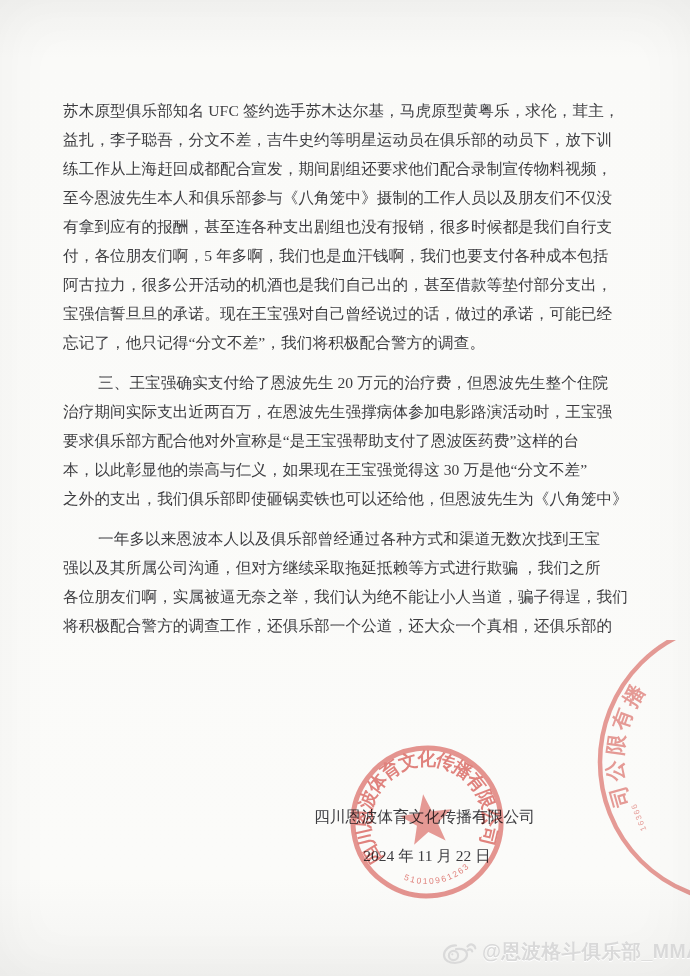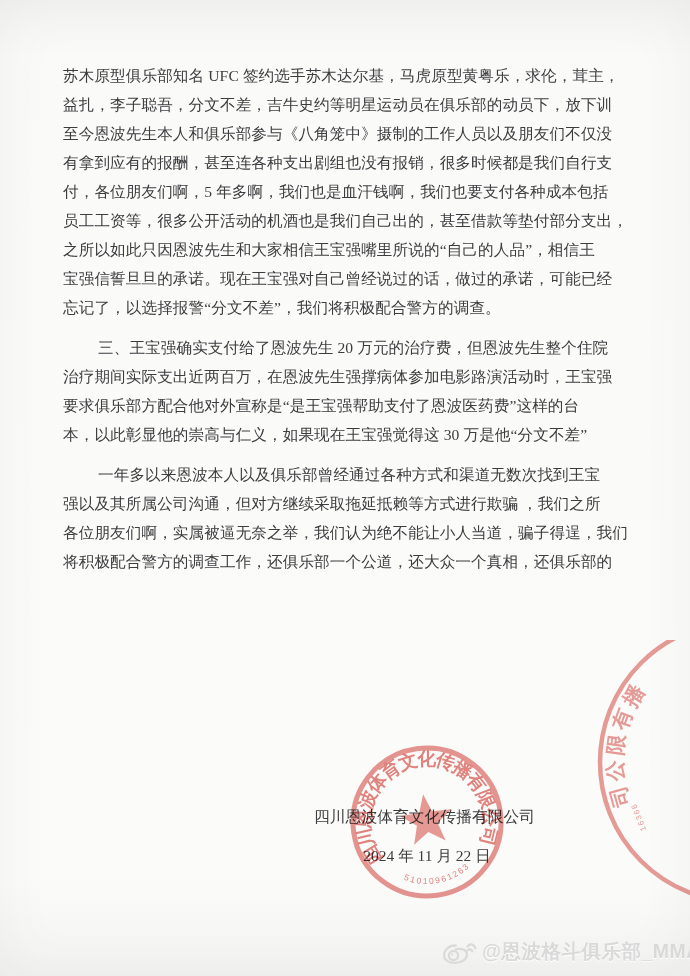--- a/index.html
+++ b/index.html
@@ -8,21 +8,21 @@
     font-family:"Liberation Serif","DejaVu Serif",serif;
     background:#eceae7;
   }
   .page{
     position:relative;width:690px;height:976px;overflow:hidden;
     background:linear-gradient(180deg,#f4f4f2 0%,#fafaf8 6%,#fbfbf9 90%,#f3f3f1 100%);
     box-shadow:inset 0 0 55px rgba(80,80,90,0.06);
   }
   
   .doc-text{
-    position:absolute;left:63px;top:61px;width:570px;
+    position:absolute;left:63px;top:96px;width:570px;
     color:#3d3d40;
   }
   .para{margin:0 0 11px 0;}
   .line{
     white-space:nowrap;height:29px;line-height:29px;
     font-size:15.6px;letter-spacing:0.1px;
   }
   .line.indent{padding-left:35px;}
   
   .signature{position:absolute;left:314px;top:806px;width:226px;color:#3d3d40;}
@@ -49,33 +49,34 @@
 </style>
 </head>
 <body>
 
 <div class="page">
 
   <div class="doc-text" id="doc-body">
       <div class="para">
         <div class="line">苏木原型俱乐部知名 UFC 签约选手苏木达尔基，马虎原型黄粤乐，求伦，茸主，</div>
         <div class="line">益扎，李子聪吾，分文不差，吉牛史约等明星运动员在俱乐部的动员下，放下训</div>
+        <div class="line">练工作从上海赶回成都配合宣发，期间剧组还要求他们配合录制宣传物料视频，</div>
         <div class="line">至今恩波先生本人和俱乐部参与《八角笼中》摄制的工作人员以及朋友们不仅没</div>
         <div class="line">有拿到应有的报酬，甚至连各种支出剧组也没有报销，很多时候都是我们自行支</div>
         <div class="line">付，各位朋友们啊，5 年多啊，我们也是血汗钱啊，我们也要支付各种成本包括</div>
-        <div class="line">员工工资等，很多公开活动的机酒也是我们自己出的，甚至借款等垫付部分支出，</div>
-        <div class="line">之所以如此只因恩波先生和大家相信王宝强嘴里所说的“自己的人品”，相信王</div>
+        <div class="line">阿古拉力，很多公开活动的机酒也是我们自己出的，甚至借款等垫付部分支出，</div>
         <div class="line">宝强信誓旦旦的承诺。现在王宝强对自己曾经说过的话，做过的承诺，可能已经</div>
-        <div class="line">忘记了，以选择报警“分文不差”，我们将积极配合警方的调查。</div>
+        <div class="line">忘记了，他只记得“分文不差”，我们将积极配合警方的调查。</div>
       </div>
       <div class="para">
         <div class="line indent">三、王宝强确实支付给了恩波先生 20 万元的治疗费，但恩波先生整个住院</div>
         <div class="line">治疗期间实际支出近两百万，在恩波先生强撑病体参加电影路演活动时，王宝强</div>
         <div class="line">要求俱乐部方配合他对外宣称是“是王宝强帮助支付了恩波医药费”这样的台</div>
         <div class="line">本，以此彰显他的崇高与仁义，如果现在王宝强觉得这 30 万是他“分文不差”</div>
+        <div class="line">之外的支出，我们俱乐部即使砸锅卖铁也可以还给他，但恩波先生为《八角笼中》</div>
       </div>
       <div class="para">
         <div class="line indent">一年多以来恩波本人以及俱乐部曾经通过各种方式和渠道无数次找到王宝</div>
         <div class="line">强以及其所属公司沟通，但对方继续采取拖延抵赖等方式进行欺骗 ，我们之所</div>
         <div class="line">各位朋友们啊，实属被逼无奈之举，我们认为绝不能让小人当道，骗子得逞，我们</div>
         <div class="line">将积极配合警方的调查工作，还俱乐部一个公道，还大众一个真相，还俱乐部的</div>
       </div>
     </div>
 
   <div class="signature">

